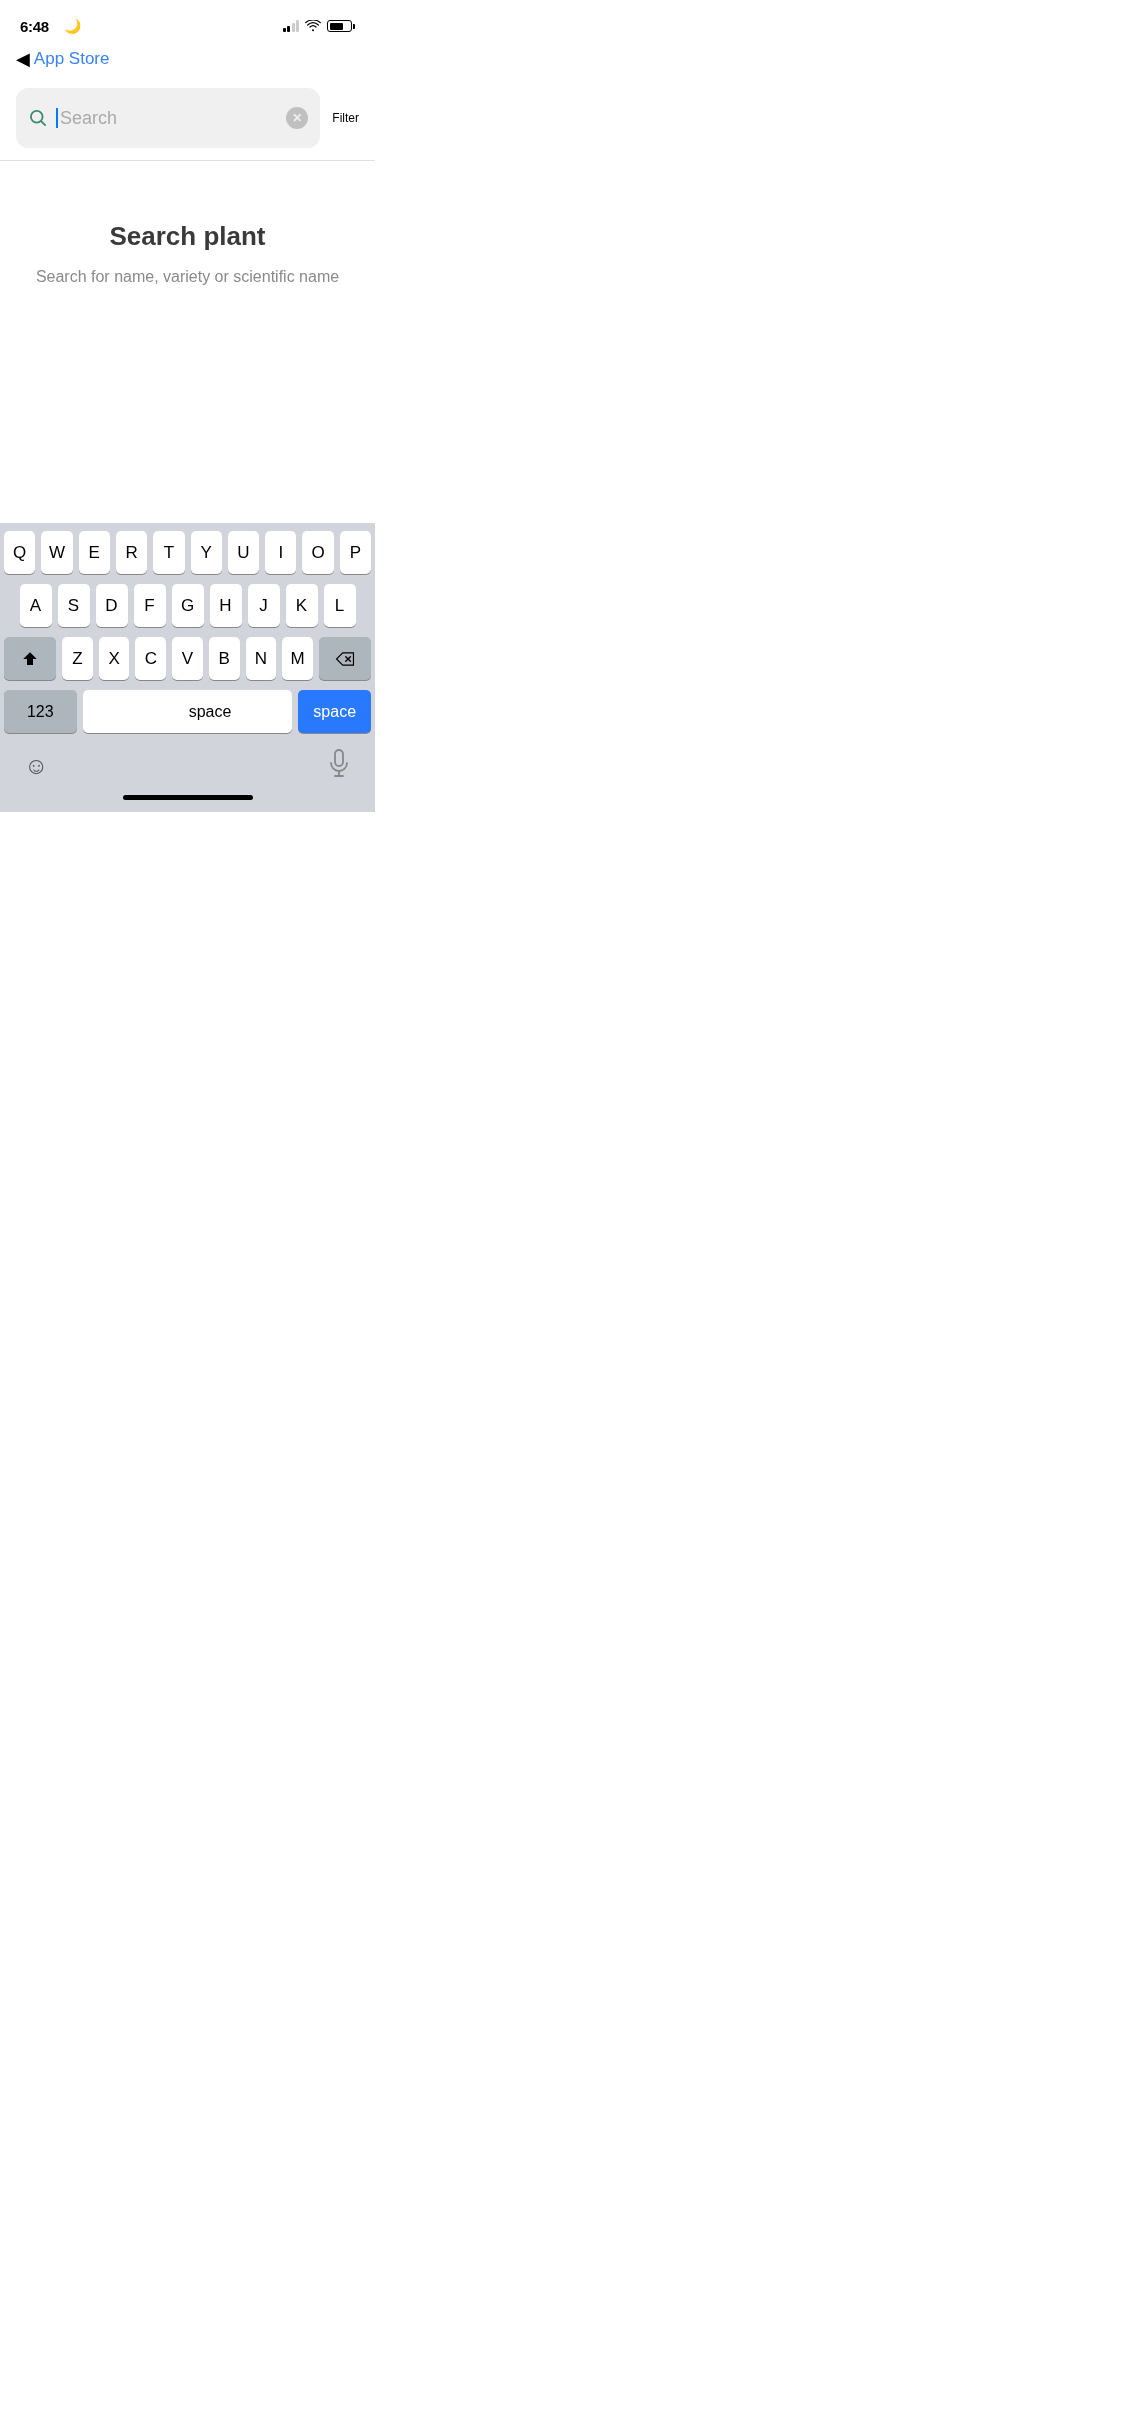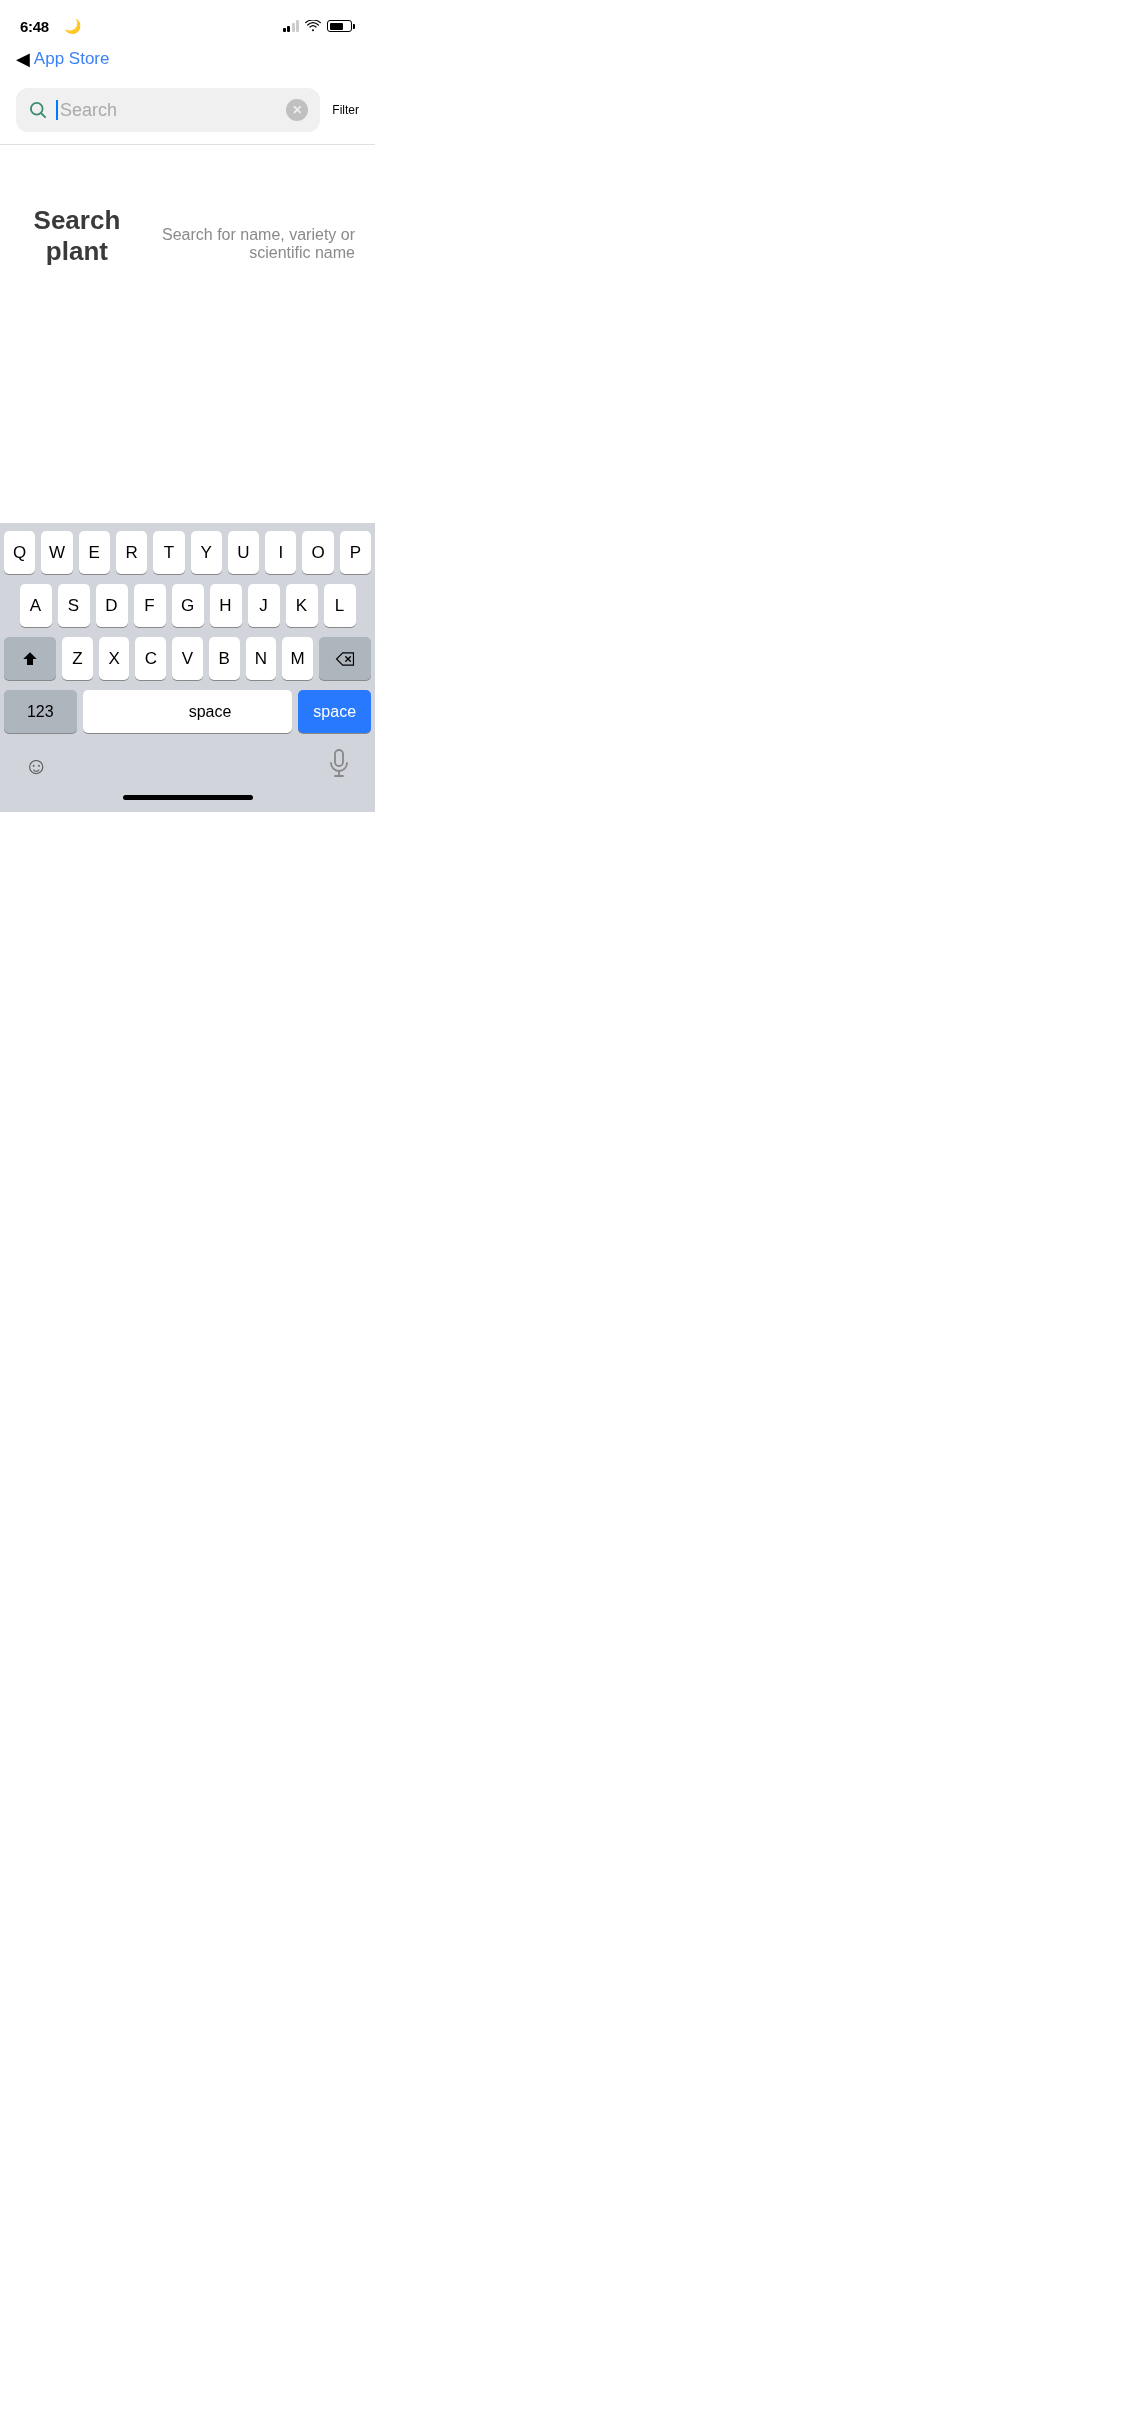--- a/index.html
+++ b/index.html
@@ -116,21 +116,21 @@
     }
 
     .search-bar {
       flex: 1;
       display: flex;
       align-items: center;
       background: #f0f0f0;
       border-radius: 12px;
       padding: 10px 12px;
       gap: 8px;
-      height: 44px;
+      height: 60px;
     }
 
     .search-icon-svg {
       color: #3a8a72;
       flex-shrink: 0;
     }
 
     .search-cursor-wrapper {
       flex: 1;
       display: flex;
@@ -183,20 +183,21 @@
     
     .divider {
       height: 1px;
       background: #e0e0e0;
       margin: 0;
     }
 
     
     .main-content {
       display: flex;
+      flex-direction: column;
       align-items: center;
       justify-content: flex-start;
       padding: 60px 20px 20px 20px;
       background: #fff;
       flex: 1;
     }
 
     .content-title {
       font-size: 26px;
       font-weight: 700;

